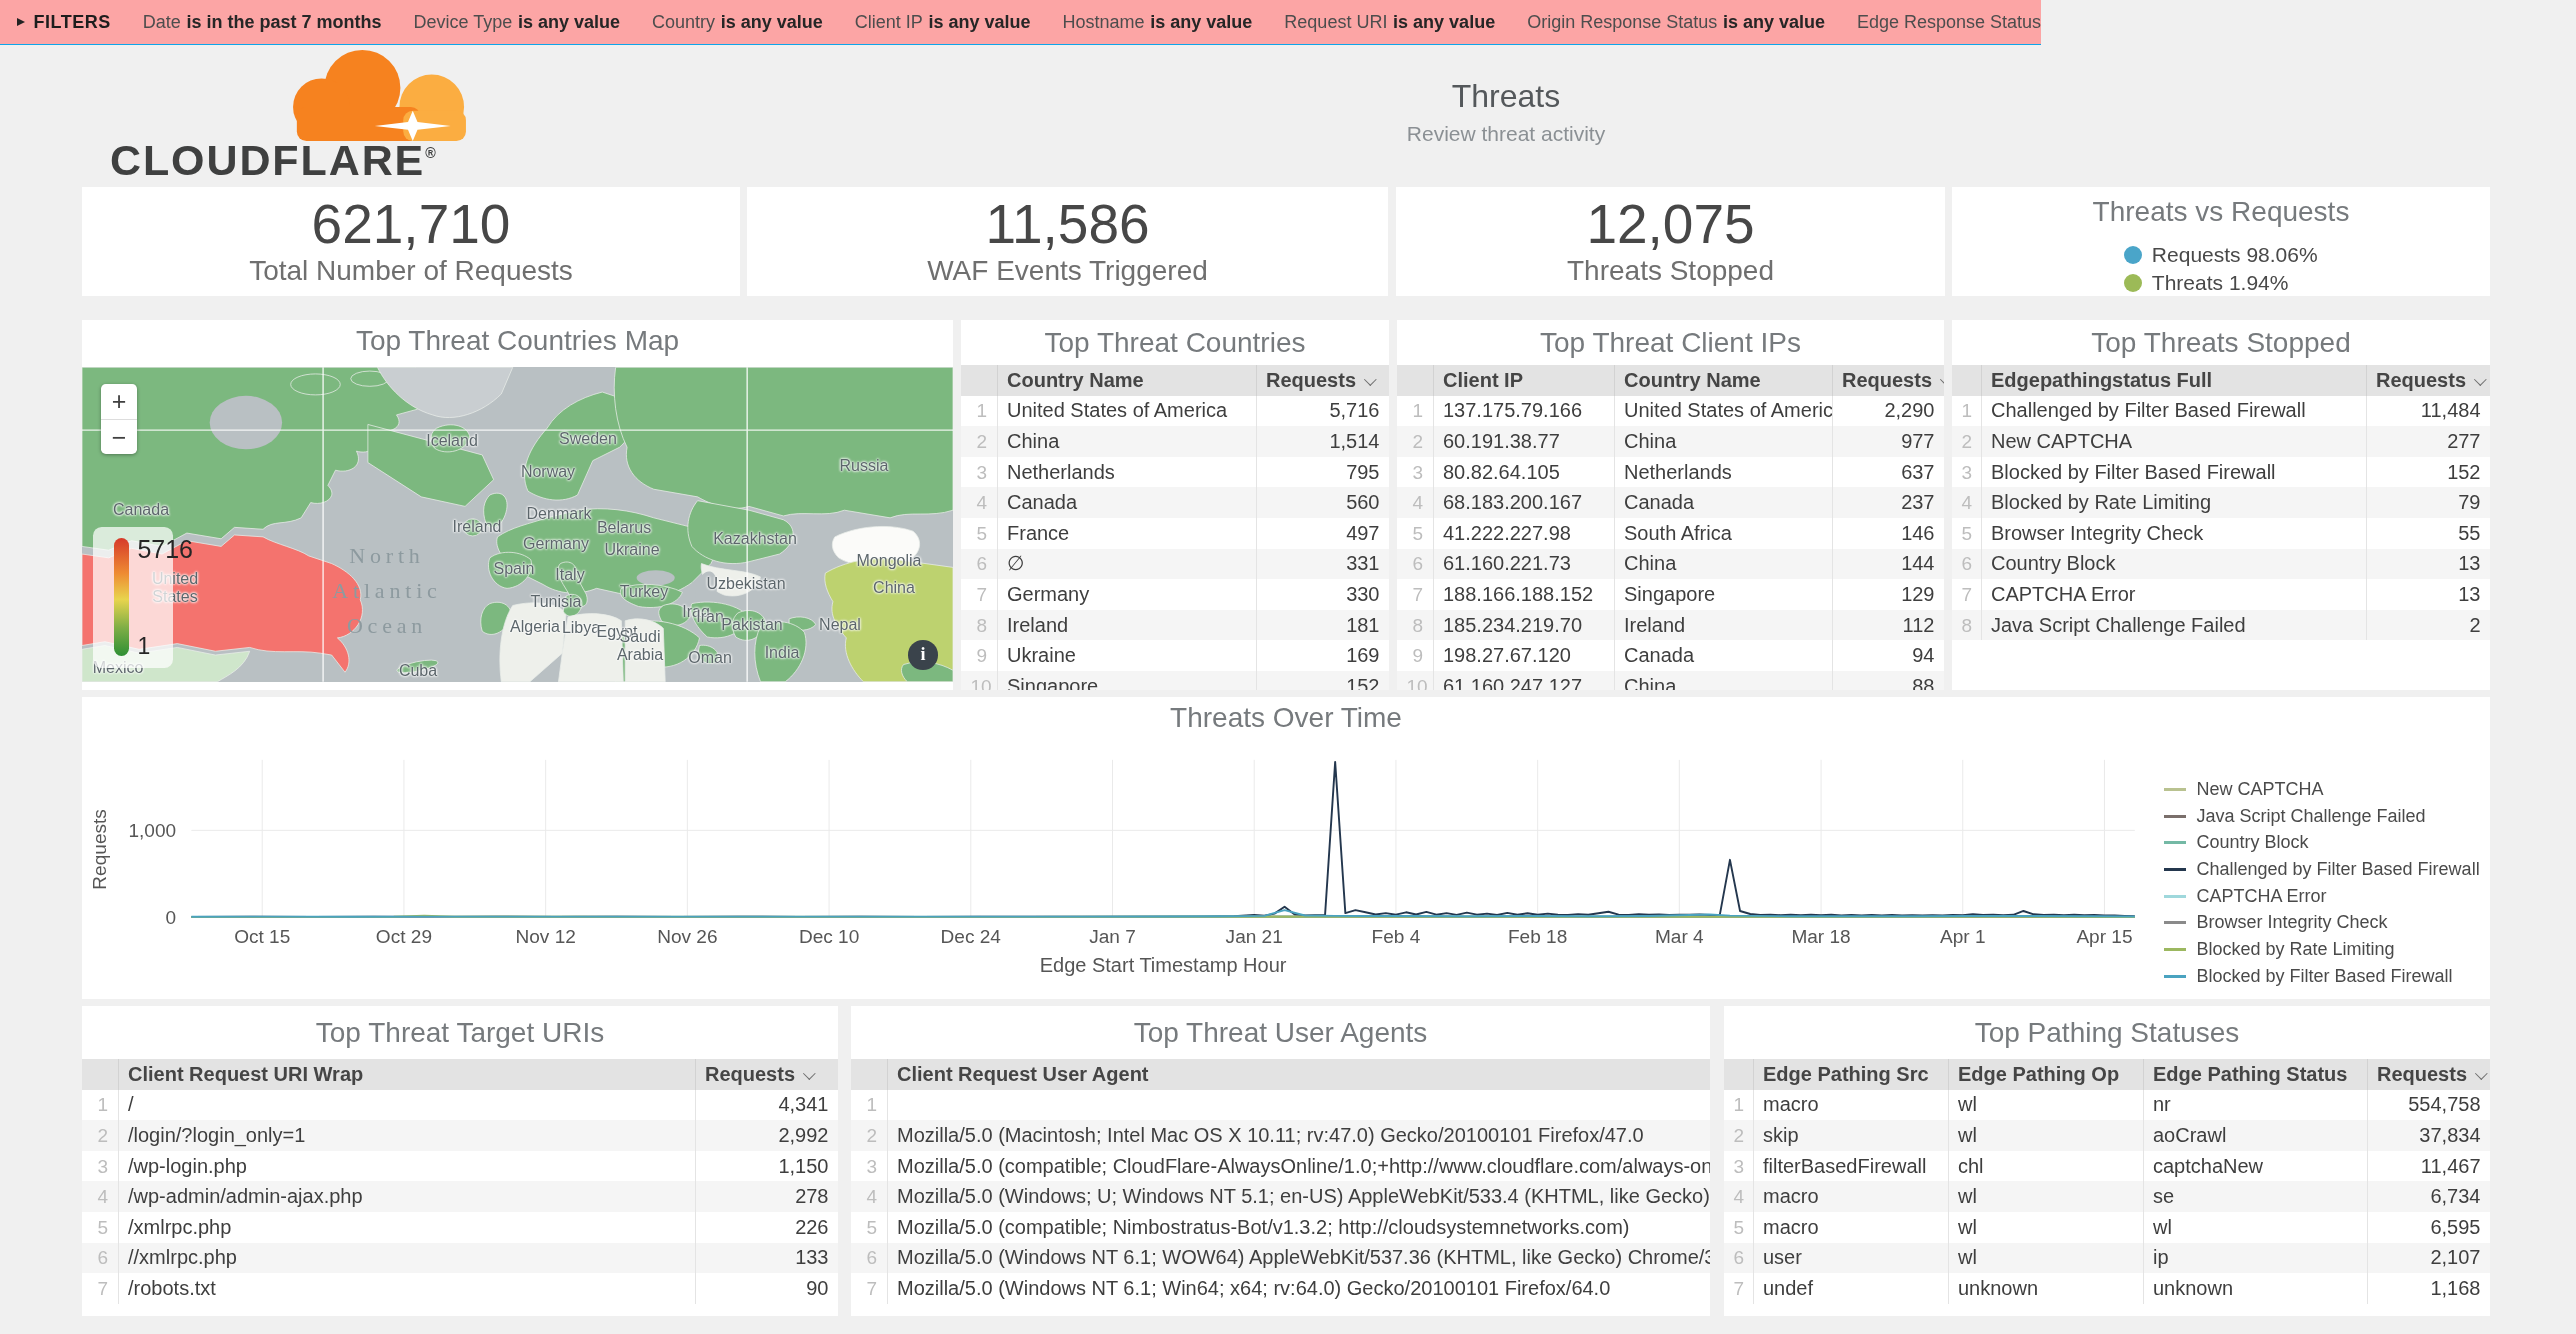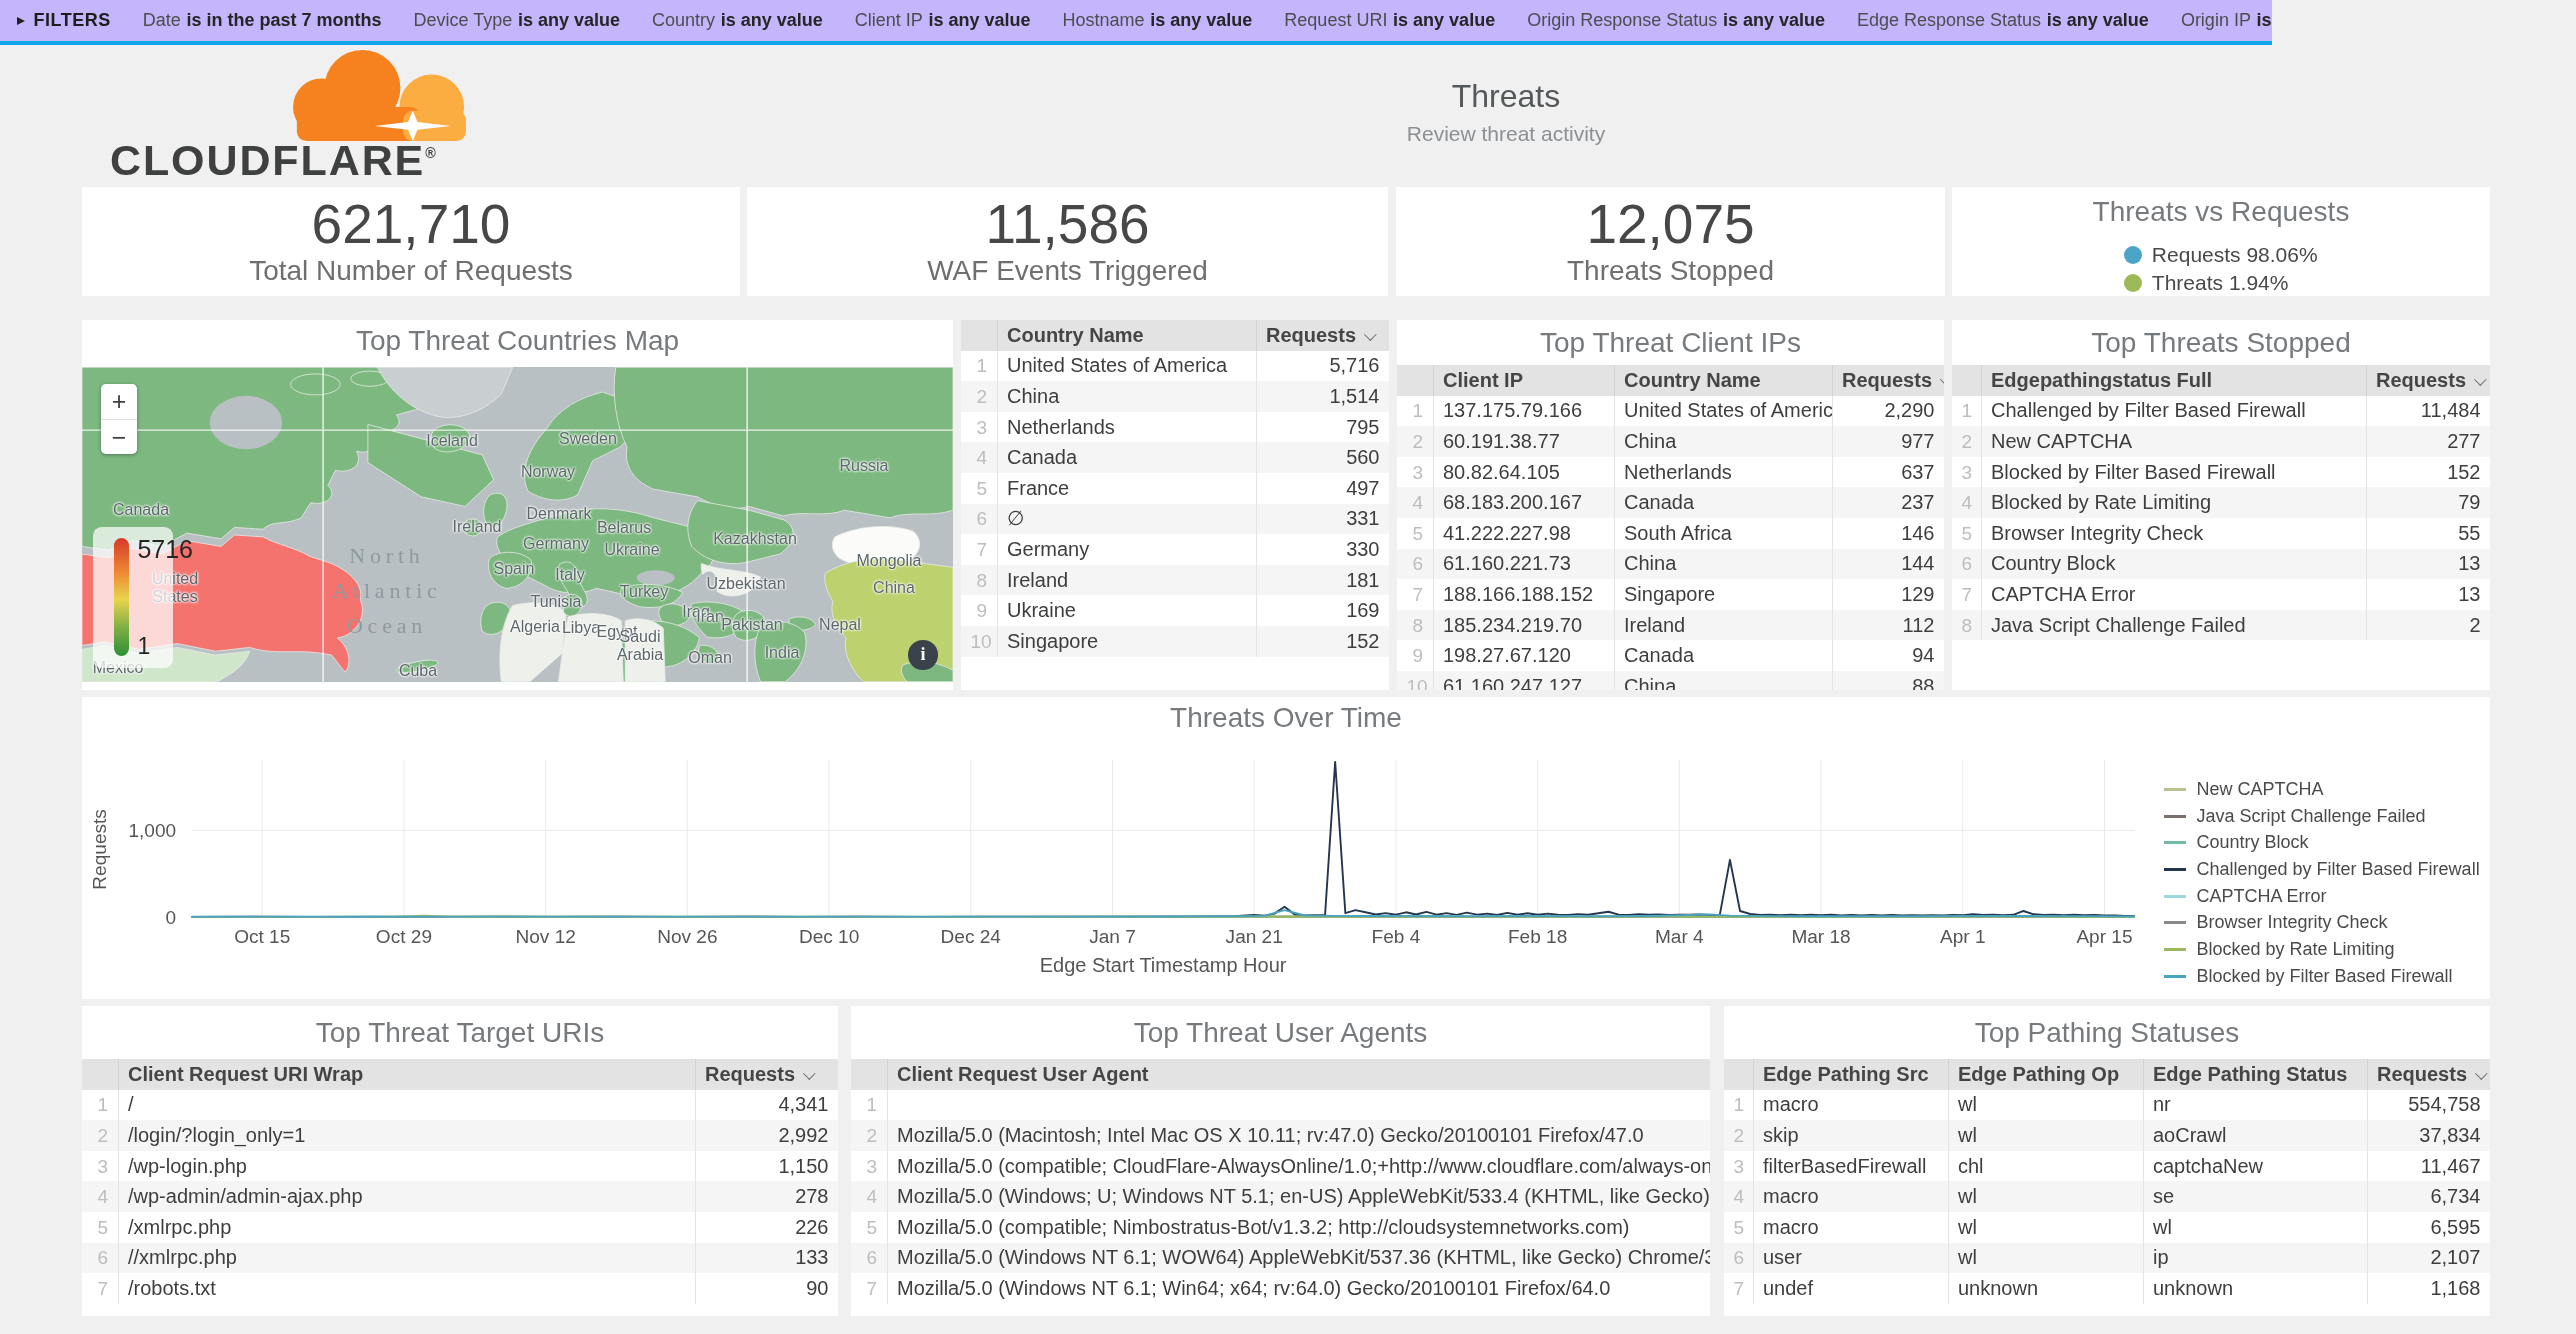--- a/index.html
+++ b/index.html
@@ -3,22 +3,22 @@
 <meta charset="utf-8">
 <style>
   * { box-sizing: border-box; }
   html,body { margin:0; padding:0; }
   body {
     width:2576px; height:1335px; position:relative; overflow:hidden;
     background:#f0f0f0; font-family:"Liberation Sans", sans-serif; color:#3e3e3e;
   }
   
   .filter-bar {
-    position:absolute; left:0; top:0; width:2272px; height:45px; background:#c4b5fd;
-    border-bottom:4px solid #0ea5e9; display:flex; align-items:center; gap:32px;
+    position:absolute; left:0; top:0; width:2041px; height:45px; background:#fca5a5;
+    border-bottom:1px solid #0ea5e9; display:flex; align-items:center; gap:32px;
     padding:0 13.3px 0 17px; font-size:18px; white-space:nowrap; overflow:hidden;
   }
   .filters-toggle { display:flex; align-items:center; gap:8.6px; font-weight:bold; color:#1d1d1d; letter-spacing:0.5px; cursor:pointer; }
   .tri { width:0; height:0; border-left:8.6px solid #222; border-top:4.8px solid transparent; border-bottom:4.8px solid transparent; }
   .chip { color:#4d4d4d; cursor:pointer; }
   .chip b { color:#262626; font-weight:700; margin-left:5.7px; }
   
   .logo { position:absolute; left:110px; top:48px; width:391px; }
   .cloud-svg { display:block; margin-left:181px; }
   .wordmark { font-size:43px; font-weight:700; color:#3f4040; letter-spacing:1.9px; line-height:1; margin-top:-3.8px; }
@@ -240,20 +240,21 @@
     <div class="gradlegend">
       <div class="gradbar"></div>
       <div class="grad-max">5716</div>
       <div class="grad-min">1</div>
     </div>
     <div class="infoicon">i</div>
   </div>
 </div>
 
 <div class="panel" style="left:961px; top:320px; width:428px; height:370px;">
+  <div class="panel-title" style="line-height:45px;height:45px;">Top Threat Countries</div>
   <div>
       <table class="dtable">
         <colgroup>
           <col style="width: 36px;">
           <col>
           <col style="width: 133px;">
         </colgroup>
         <thead>
           <tr>
             <th class="idx">&nbsp;</th>

